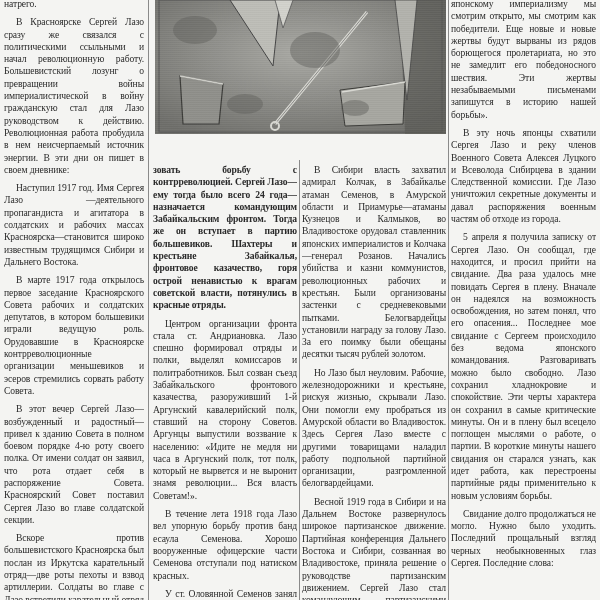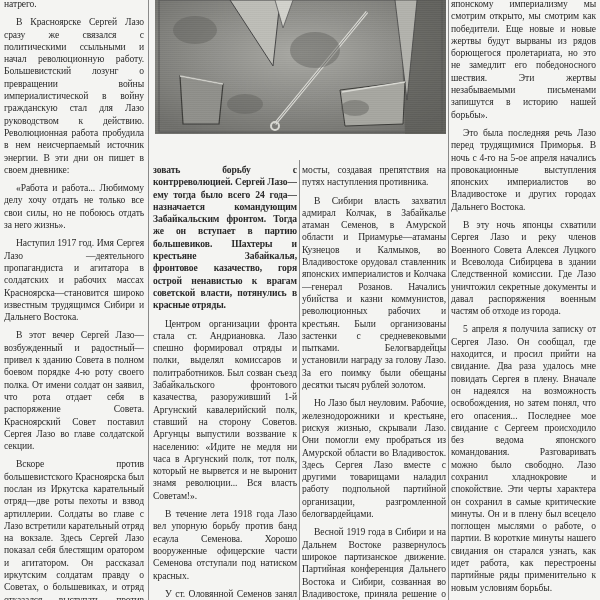--- a/index.html
+++ b/index.html
@@ -85,45 +85,43 @@
     <div class="noise"></div>
   </div>
 
   <div class="rule" style="left:148px;"></div>
   <div class="rule" style="left:299px; top:160px;"></div>
   <div class="rule" style="left:448px;"></div>
 
   <div class="col c1">
     <p class="noindent">натрего.</p>
     <p>В Красноярске Сергей Лазо сразу же связался с политическими ссыльными и начал революционную работу. Большевистский лозунг о превращении войны империалистической в войну гражданскую стал для Лазо руководством к действию. Революционная работа пробудила в нем неисчерпаемый источник энергии. В эти дни он пишет в своем дневнике:</p>
-    <p>«Работа и работа... Любимому делу хочу отдать не только все свои силы, но не побоюсь отдать за него жизнь».</p>
     <p>Наступил 1917 год. Имя Сергея Лазо —деятельного пропагандиста и агитатора в солдатских и рабочих массах Красноярска—становится широко известным трудящимся Сибири и Дальнего Востока.</p>
+    <p>В марте 1917 года открылось первое заседание Красноярского Совета рабочих и солдатских депутатов, в котором большевики играли ведущую роль. Орудовавшие в Красноярске контрреволюционные организации меньшевиков и эсеров стремились сорвать работу Совета.</p>
     <p>В этот вечер Сергей Лазо—возбужденный и радостный—привел к зданию Совета в полном боевом порядке 4-ю роту своего полка. От имени солдат он заявил, что рота отдает себя в распоряжение Совета. Красноярский Совет поставил Сергея Лазо во главе солдатской секции.</p>
     <p>Вскоре против большевистского Красноярска был послан из Иркутска карательный отряд—две роты пехоты и взвод артиллерии. Солдаты во главе с Лазо встретили карательный отряд на вокзале. Здесь Сергей Лазо показал себя блестящим оратором и агитатором. Он рассказал иркутским солдатам правду о Советах, о большевиках, и отряд отказался выступать против большевиков.</p>
 
   </div>
 
   <div class="col c2">
     <p class="noindent b">зовать борьбу с контрреволюцией. Сергей Лазо—ему тогда было всего 24 года—назначается командующим Забайкальским фронтом. Тогда же он вступает в партию большевиков. Шахтеры и крестьяне Забайкалья, фронтовое казачество, горя острой ненавистью к врагам советской власти, потянулись в красные отряды.</p>
     <p>Центром организации фронта стала ст. Андриановка. Лазо спешно формировал отряды и полки, выделял комиссаров и политработников. Был созван съезд Забайкальского фронтового казачества, разоруживший 1-й Аргунский кавалерийский полк, ставший на сторону Советов. Аргунцы выпустили воззвание к населению: «Идите не медля ни часа в Аргунский полк, тот полк, который не вырвется и не выронит знамя революции... Вся власть Советам!».</p>
     <p>В течение лета 1918 года Лазо вел упорную борьбу против банд есаула Семенова. Хорошо вооруженные офицерские части Семенова отступали под натиском красных.</p>
     <p>У ст. Оловянной Семенов занял глубокую позицию на берегу реки Онон. Мост через реку был разрушен. Лазо бросил Аргунский кавалерийский полк для удара во фланг и тыл семеновцам. В то же время дальневосточный отряд матросов под прикрытием артиллерии начал переправу через разрушенный мост и ударил по семеновцам с фронта. Этим двойным ударом белогвардейцы были выбиты из окопов и с большими потерями начали отступление. Красные части заняли станцию Оловянная, поселки Борзя, Шарасун и Даурия. Семеновцы были отброшены к самой Маньчжурии. Они укрепились на последней станции—Мациевской.</p>
 
   </div>
 
   <div class="col c3">
-    <p class="noindent">мосты, создавая препятствия на путях наступления противника.</p>
     <p>В Сибири власть захватил адмирал Колчак, в Забайкалье атаман Семенов, в Амурской области и Приамурье—атаманы Кузнецов и Калмыков, во Владивостоке орудовал ставленник японских империалистов и Колчака—генерал Розанов. Начались убийства и казни коммунистов, революционных рабочих и крестьян. Были организованы застенки с средневековыми пытками. Белогвардейцы установили награду за голову Лазо. За его поимку были обещаны десятки тысяч рублей золотом.</p>
     <p>Но Лазо был неуловим. Рабочие, железнодорожники и крестьяне, рискуя жизнью, скрывали Лазо. Они помогли ему пробраться из Амурской области во Владивосток. Здесь Сергея Лазо вместе с другими товарищами наладил работу подпольной партийной организации, разгромленной белогвардейцами.</p>
     <p>Весной 1919 года в Сибири и на Дальнем Востоке развернулось широкое партизанское движение. Партийная конференция Дальнего Востока и Сибири, созванная во Владивостоке, приняла решение о руководстве партизанским движением. Сергей Лазо стал командующим партизанскими отрядами Приморья.</p>
 
   </div>
 
   <div class="col c4">
     <p class="noindent">японскому империализму мы смотрим открыто, мы смотрим как победители. Еще новые и новые жертвы будут вырваны из рядов борющегося пролетариата, но это не замедлит его победоносного шествия. Эти жертвы незабываемыми письменами запишутся в историю нашей борьбы».</p>
-    <p>Это была последняя речь Лазо перед трудящимися Приморья. В ночь с 4-го на 5-ое апреля начались провокационные выступления японских империалистов во Владивостоке и других городах Дальнего Востока.</p>
     <p>В эту ночь японцы схватили Сергея Лазо и реку членов Военного Совета Алексея Луцкого и Всеволода Сибирцева в здании Следственной комиссии. Где Лазо уничтожил секретные документы и давал распоряжения военным частям об отходе из города.</p>
     <p>5 апреля я получила записку от Сергея Лазо. Он сообщал, где находится, и просил прийти на свидание. Два раза удалось мне повидать Сергея в плену. Вначале он надеялся на возможность освобождения, но затем понял, что его опасения... Последнее мое свидание с Сергеем происходило без ведома японского командования. Разговаривать можно было свободно. Лазо сохранил хладнокровие и спокойствие. Эти черты характера он сохранил в самые критические минуты. Он и в плену был всецело поглощен мыслями о работе, о партии. В короткие минуты нашего свидания он старался узнать, как идет работа, как перестроены партийные ряды применительно к новым условиям борьбы.</p>
     <p>Свидание долго продолжаться не могло. Нужно было уходить. Последний прощальный взгляд черных необыкновенных глаз Сергея. Последние слова:</p>
 
   </div>
 
 </div>
 
 </body></html>

